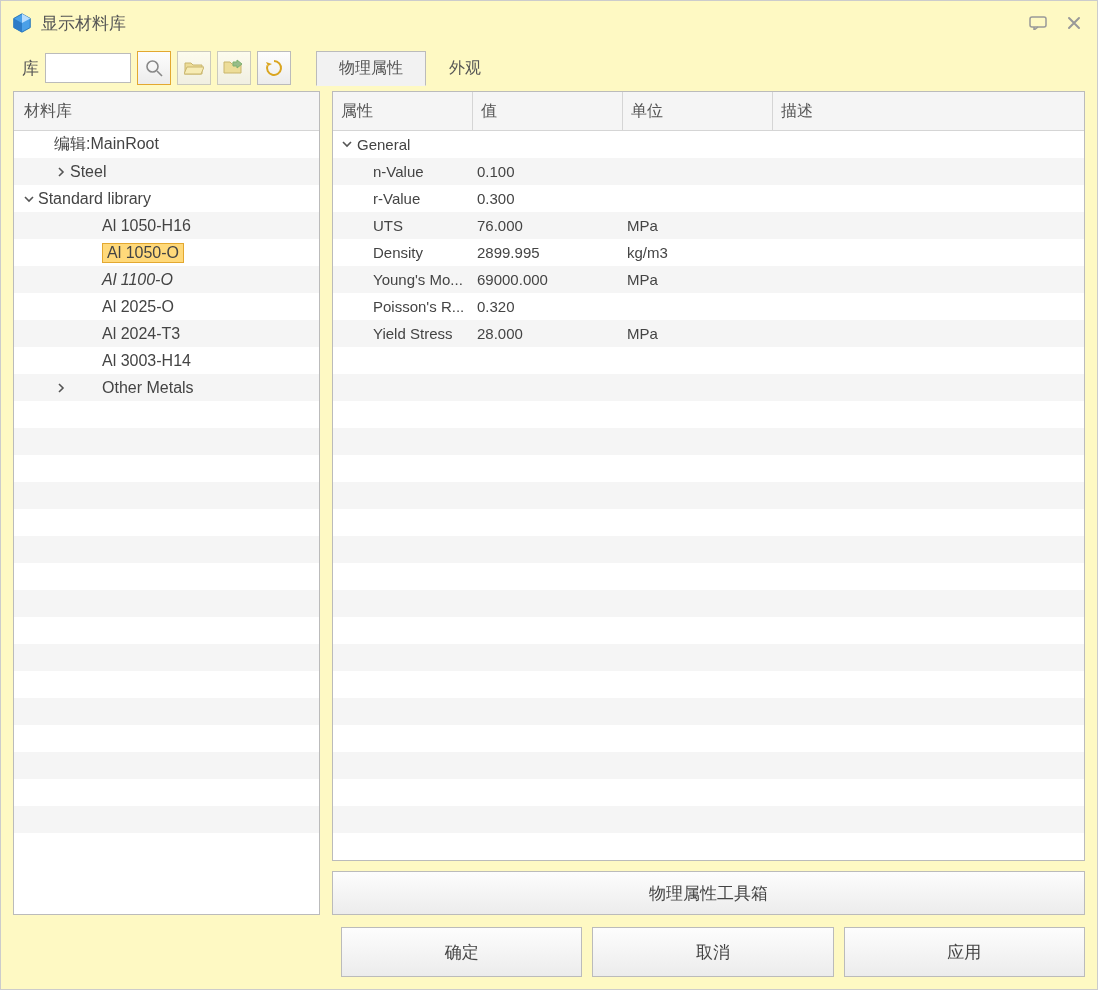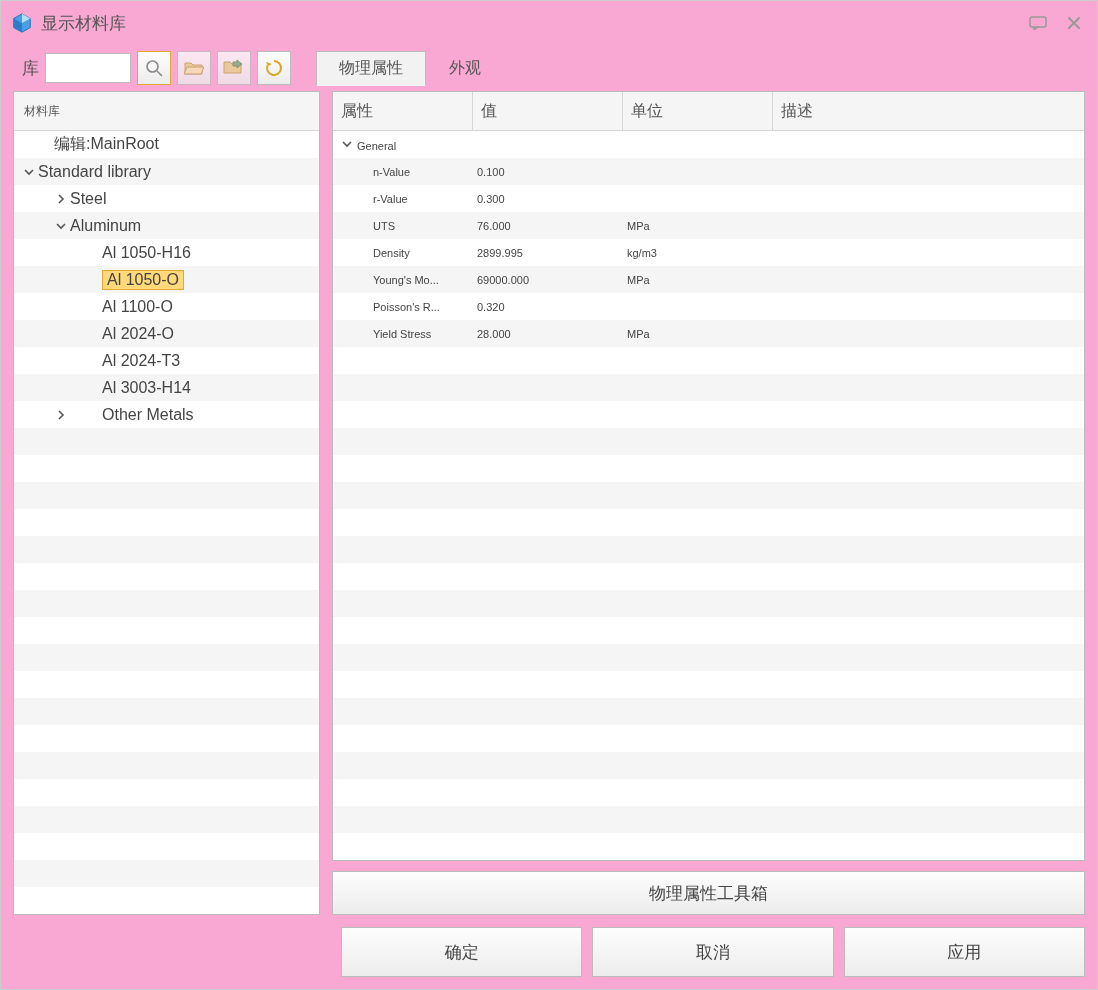--- a/index.html
+++ b/index.html
@@ -1,51 +1,51 @@
 <!DOCTYPE html>
 <html><head>
 <meta charset="utf-8">
 <style>
   html,body{margin:0;padding:0;font-family:"Microsoft YaHei","Segoe UI",Arial,sans-serif;font-size:15px;color:#333;background:#fff}
-  .window{width:1098px;height:990px;box-sizing:border-box;background:#f9a8d4;border:1px solid #ccc;display:flex;flex-direction:column}
+  .window{width:1098px;height:990px;box-sizing:border-box;background:#fef9c3;border:1px solid #ccc;display:flex;flex-direction:column}
   .titlebar{height:44px;display:flex;align-items:center;padding:0 10px}
   .titlebar .appicon{width:22px;height:22px;margin-right:8px}
   .title-text{font-size:17px;color:#555}
   .titlebar .spacer{flex:1}
   .title-btn{width:26px;height:20px;display:flex;align-items:center;justify-content:center;color:#888;margin-left:10px;cursor:pointer}
   .toolbar-row{height:46px;display:flex;align-items:center;padding-left:21px}
   .lib-label{font-size:17px;color:#555;margin-right:6px}
   .lib-input{width:86px;height:30px;border:1px solid #bbb;background:#fff;box-sizing:border-box}
   .tool-btn{width:34px;height:34px;border:1px solid #bbb;background:linear-gradient(#fdfdfd,#ececec);margin-left:6px;display:flex;align-items:center;justify-content:center;color:#666;box-sizing:border-box}
   .tool-btn.active{border-color:#e3a830}
   .tool-btn[data-disabled="true"]{opacity:.75}
   .tabbar{display:flex;align-items:flex-end;margin-left:25px;height:34px}
   .tab{padding:6px 22px 6px;font-size:16px;color:#555;border:1px solid transparent;border-bottom:none;cursor:pointer}
   .tab.active{background:#f2f2f2;border-color:#bbb;border-bottom:1px solid #f2f2f2;position:relative;top:1px}
   .content{flex:1;display:flex;padding:0 12px 12px 12px;gap:12px;min-height:0}
   .left-panel{width:305px;border:1px solid #bbb;background:#fff;display:flex;flex-direction:column;min-height:0}
-  .panel-header{height:38px;border-bottom:1px solid #d5d5d5;background:#f5f5f5;display:flex;align-items:center;padding-left:10px;font-size:12px;color:#555}
+  .panel-header{height:38px;border-bottom:1px solid #d5d5d5;background:#f5f5f5;display:flex;align-items:center;padding-left:10px;font-size:16px;color:#555}
   .tree{flex:1;overflow:auto}
   .tree-row{height:27px;display:flex;align-items:center;font-size:16px;color:#444;cursor:pointer;white-space:nowrap}
   .tree-row:nth-child(odd){background:#fff}
   .tree-row:nth-child(even){background:#f5f5f5}
   .tree-row.selected .label{background:#ffd97a;border:1px solid #e3a830;padding:0 4px;margin-left:-5px}
   .chev{width:14px;display:inline-flex;justify-content:center;color:#666}
   .chev.empty{visibility:hidden}
   .right-panel{flex:1;display:flex;flex-direction:column;gap:10px;min-height:0}
   .grid-wrap{flex:1;border:1px solid #bbb;background:#fff;display:flex;flex-direction:column;min-height:0}
   .grid-header{height:38px;display:flex;border-bottom:1px solid #d5d5d5;background:#f5f5f5}
   .gh{border-right:1px solid #d5d5d5;display:flex;align-items:center;padding-left:8px;font-size:16px;color:#555;box-sizing:border-box}
   .gh:last-child{border-right:none}
   .c-attr{width:140px}
   .c-val{width:150px}
   .c-unit{width:150px}
   .c-desc{flex:1}
   .grid-body{flex:1;overflow:auto}
-  .grid-row{height:27px;display:flex;align-items:center;font-size:11px;color:#444}
+  .grid-row{height:27px;display:flex;align-items:center;font-size:15px;color:#444}
   .grid-row:nth-child(odd){background:#fff}
   .grid-row:nth-child(even){background:#f5f5f5}
   .cell{box-sizing:border-box;padding-left:4px;overflow:hidden;text-overflow:ellipsis;white-space:nowrap}
   .group-chev{width:20px;display:inline-flex;justify-content:center;color:#555}
   .toolbox-btn{height:42px;border:1px solid #bbb;background:linear-gradient(#fdfdfd,#ececec);display:flex;align-items:center;justify-content:center;font-size:17px;color:#444;cursor:pointer}
   .bottom-buttons{height:50px;display:flex;gap:10px;padding:0 12px 12px 340px}
   .bottom-buttons .btn{flex:1;border:1px solid #bbb;background:linear-gradient(#fdfdfd,#ececec);display:flex;align-items:center;justify-content:center;font-size:17px;color:#444;cursor:pointer}
   svg{display:block}
 </style>
 </head>
@@ -120,59 +120,51 @@
 
   <div class="content">
 
     <div class="left-panel">
       <div class="panel-header">材料库</div>
       <div class="tree" id="tree">
           <div class="tree-row" style="padding-left: 24px;">
             <span class="chev empty"></span>
             <span class="label" style="margin-left: 2px;">编辑:MainRoot</span>
           </div>
+          <div class="tree-row" style="padding-left: 40px;">
+            <span class="chev">
+              <svg width="12" height="12" viewBox="0 0 12 12">
+                <path d="M4 2 l4 4 l-4 4" fill="none" stroke="#555" stroke-width="1.6"></path>
+              </svg>
+            </span>
+            <span class="label" style="margin-left: 2px;">Steel</span>
+          </div>
           <div class="tree-row" style="padding-left: 8px;">
             <span class="chev">
               <svg width="12" height="12" viewBox="0 0 12 12">
                 <path d="M2 4 l4 4 l4 -4" fill="none" stroke="#555" stroke-width="1.6"></path>
               </svg>
             </span>
             <span class="label" style="margin-left: 2px;">Standard library</span>
           </div>
-          <div class="tree-row" style="padding-left: 40px;">
-            <span class="chev">
-              <svg width="12" height="12" viewBox="0 0 12 12">
-                <path d="M4 2 l4 4 l-4 4" fill="none" stroke="#555" stroke-width="1.6"></path>
-              </svg>
-            </span>
-            <span class="label" style="margin-left: 2px;">Steel</span>
-          </div>
-          <div class="tree-row" style="padding-left: 40px;">
-            <span class="chev">
-              <svg width="12" height="12" viewBox="0 0 12 12">
-                <path d="M2 4 l4 4 l4 -4" fill="none" stroke="#555" stroke-width="1.6"></path>
-              </svg>
-            </span>
-            <span class="label" style="margin-left: 2px;">Aluminum</span>
-          </div>
           <div class="tree-row" style="padding-left: 72px;">
             <span class="chev empty"></span>
             <span class="label" style="margin-left: 2px; text-align: right;">Al 1050-H16</span>
           </div>
           <div class="tree-row selected" style="padding-left: 72px;">
             <span class="chev empty"></span>
             <span class="label" style="margin-left: 2px;">Al 1050-O</span>
           </div>
-          <div class="tree-row" style="padding-left: 72px;">
+          <div class="tree-row" style="padding-left: 72px; font-style: italic;">
             <span class="chev empty"></span>
             <span class="label" style="margin-left: 2px;">Al 1100-O</span>
           </div>
           <div class="tree-row" style="padding-left: 72px;">
             <span class="chev empty"></span>
-            <span class="label" style="margin-left: 2px;">Al 2024-O</span>
+            <span class="label" style="margin-left: 2px;">Al 2025-O</span>
           </div>
           <div class="tree-row" style="padding-left: 72px;">
             <span class="chev empty"></span>
             <span class="label" style="margin-left: 2px;">Al 2024-T3</span>
           </div>
           <div class="tree-row" style="padding-left: 72px;">
             <span class="chev empty"></span>
             <span class="label" style="margin-left: 2px;">Al 3003-H14</span>
           </div>
           <div class="tree-row" style="padding-left: 40px; gap: 32px;">

